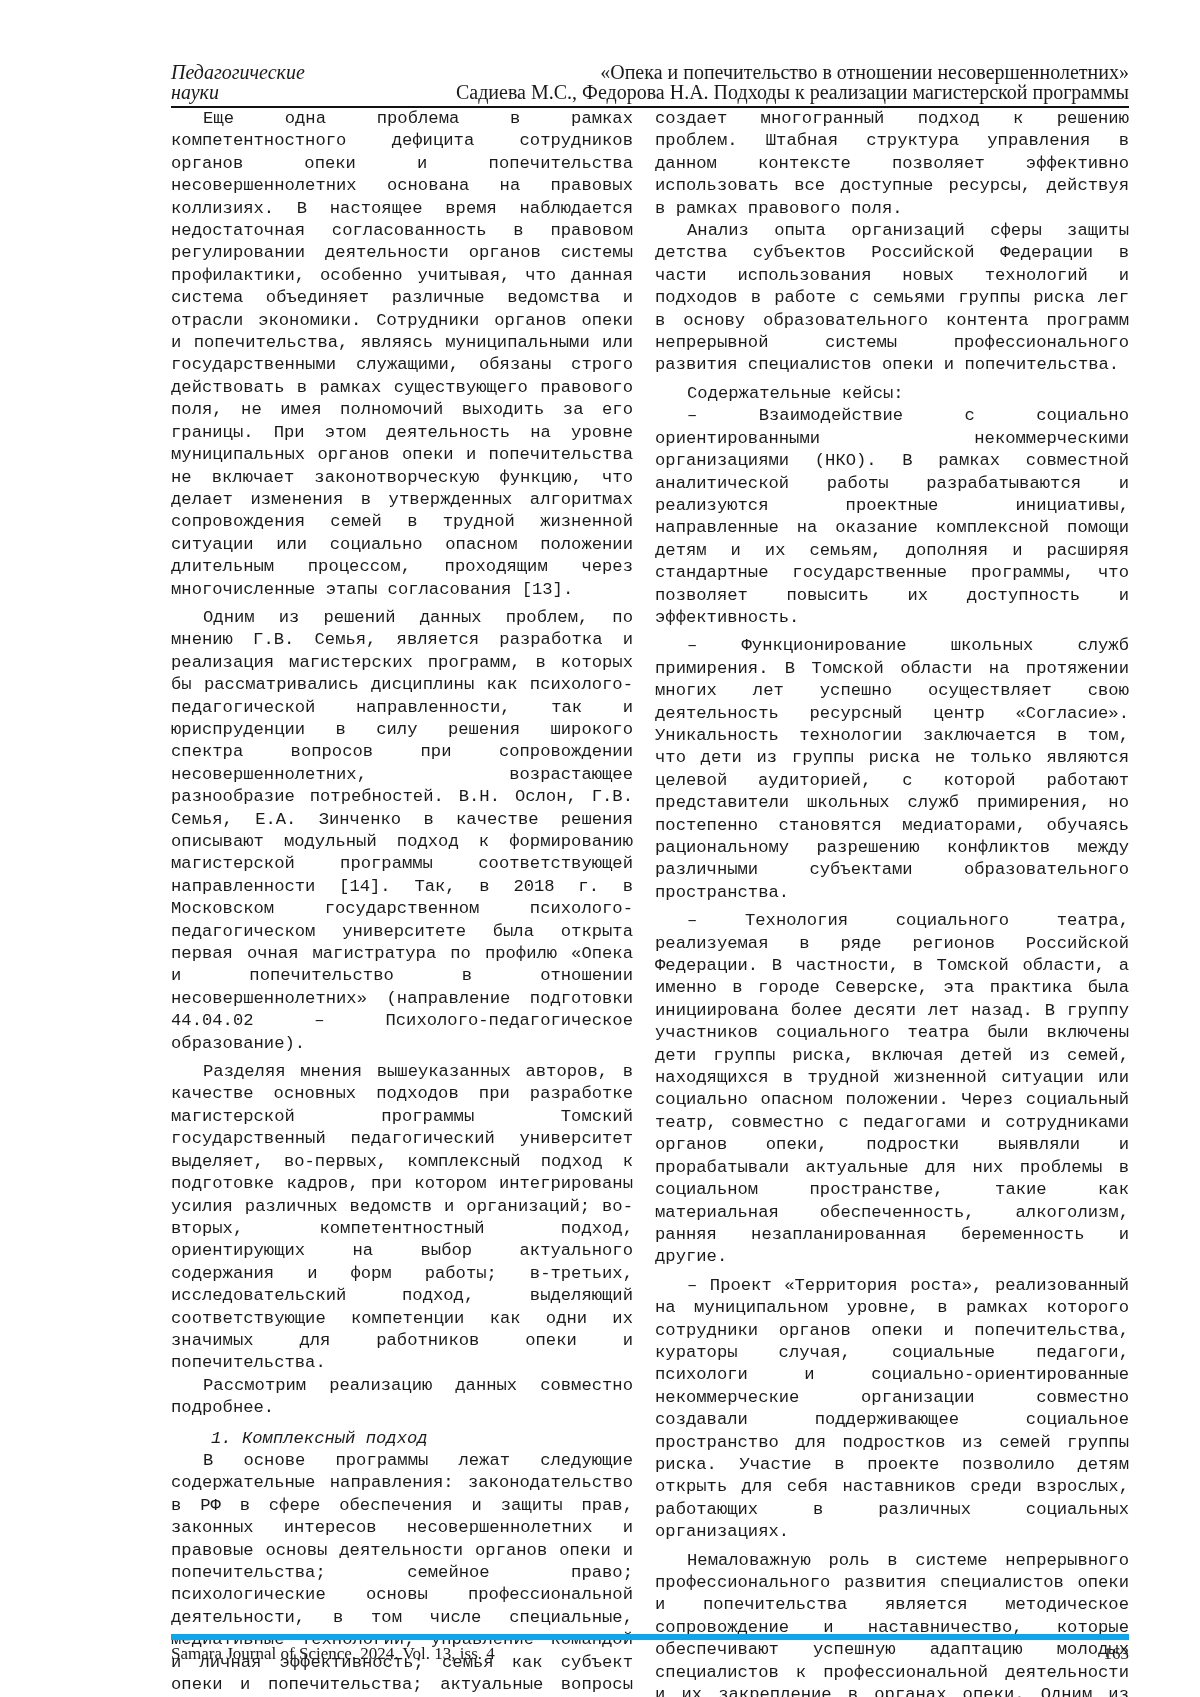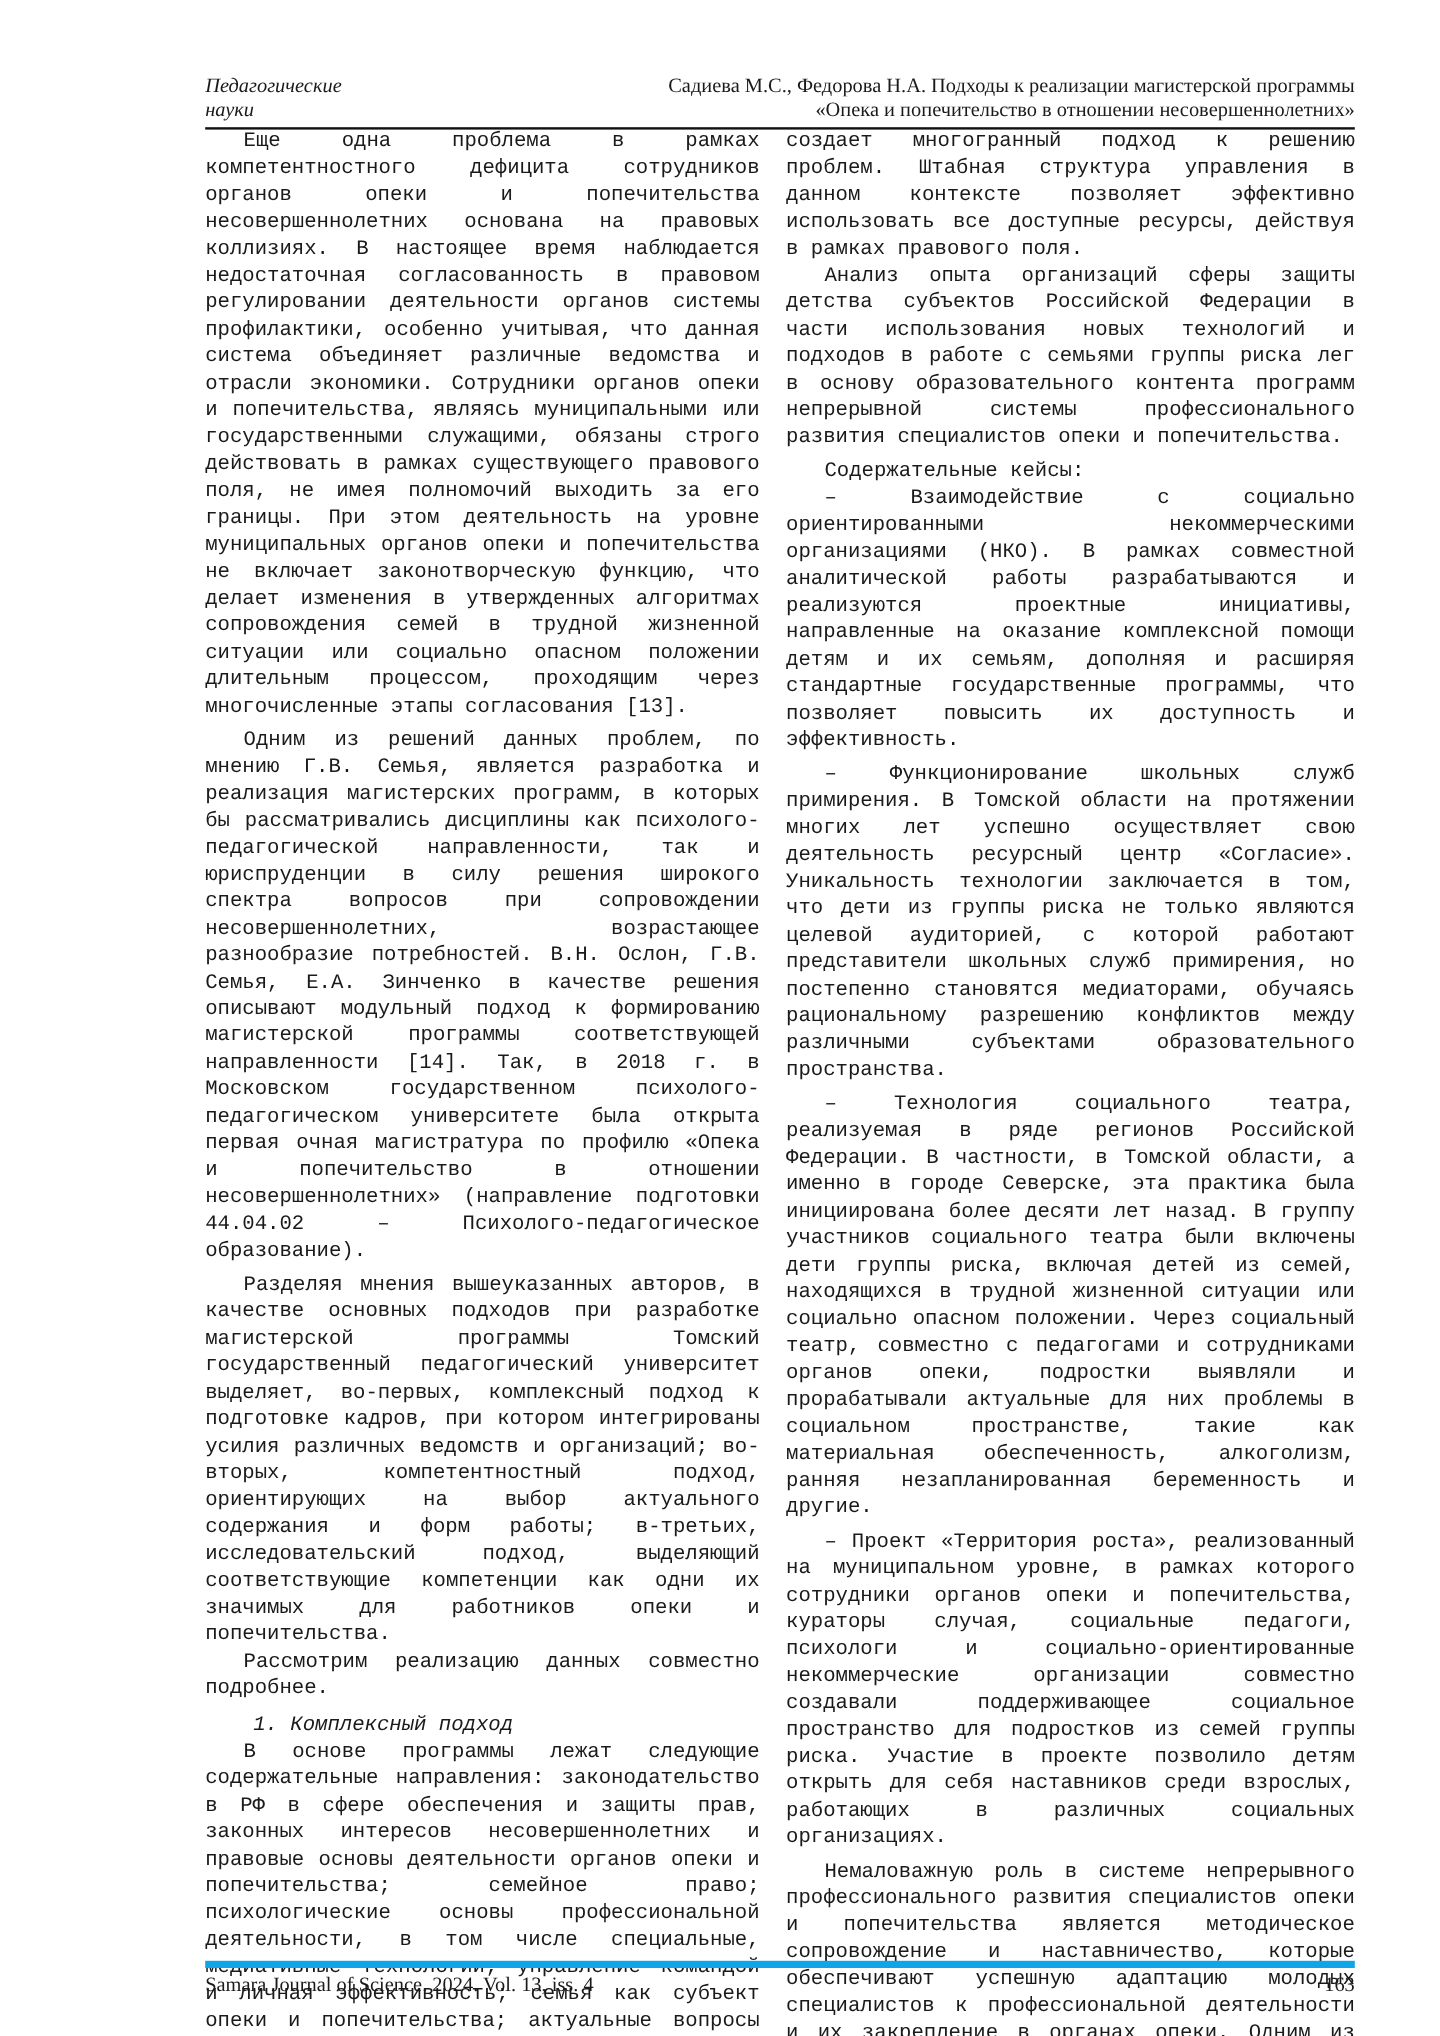--- a/index.html
+++ b/index.html
@@ -1,18 +1,18 @@
 <!DOCTYPE html>
 <html><head>
 <meta charset="utf-8">
 <style>
   html, body { margin: 0; padding: 0; background: #ffffff; }
   body { width: 1200px; height: 1697px; position: relative; overflow: hidden; color: #1a1a1a; }
   .page { position: absolute; left: 171px; top: 60px; width: 958px; height: 1620px; }
-  .header { position: absolute; left: 0; top: 0; width: 958px; height: 46px; border-bottom: 2px solid #111; font-family: "Liberation Serif", serif; font-size: 17px; line-height: 20px; }
+  .header { position: absolute; left: 0; top: 0; width: 958px; height: 46px; border-bottom: 2px solid #111; font-family: "Liberation Serif", serif; font-size: 20px; line-height: 20px; }
   .header .left { position: absolute; left: 0; top: 2px; font-style: italic; width: 200px; }
   .header .right { position: absolute; right: 0; top: 2px; text-align: right; width: 720px; }
   .header .left span, .header .right span { display: block; }
   .cols { position: absolute; left: 0; top: 48px; width: 958px; height: 1522px; }
   .col { position: absolute; top: 0; width: 462px; font-family: Liberation Mono, monospace; font-size: 17.2px; line-height: 22.4px; text-align: justify; hyphens: manual; }
   .col.left { left: 0; }
   .col.right { left: 484px; width: 474px; }
   .col p { margin: 0; text-indent: 32px; }
   .col p.gap { margin-top: 6px; }
   .col p.heading { font-style: italic; text-indent: 40px; margin-top: 8px; }
@@ -23,22 +23,22 @@
 </head>
 <body>
 
 <div class="page">
   <div class="header">
     <div class="left">
       <span>Педагогические</span>
       <span>науки</span>
     </div>
     <div class="right">
+      <span>«Опека и попечительство в отношении несовершеннолетних»</span>
       <span>Садиева М.С., Федорова Н.А. Подходы к реализации магистерской программы</span>
-      <span>«Опека и попечительство в отношении несовершеннолетних»</span>
     </div>
   </div>
 
   <div class="cols">
     <div class="col left">
       <p>Еще одна проблема в рамках компетентностного дефицита сотрудников органов опеки и попечительства несовершеннолетних основана на правовых коллизиях. В настоящее время наблюдается недостаточная согласованность в правовом регулировании деятельности органов системы профилактики, особенно учитывая, что данная система объединяет различные ведомства и отрасли экономики. Сотрудники органов опеки и попечительства, являясь муниципальными или государственными служащими, обязаны строго действовать в рамках существующего правового поля, не имея полномочий выходить за его границы. При этом деятельность на уровне муниципальных органов опеки и попечительства не включает законотворческую функцию, что делает изменения в утвержденных алгоритмах сопровождения семей в трудной жизненной ситуации или социально опасном положении длительным процессом, проходящим через многочисленные этапы согласования [13].</p>
       <p class="gap">Одним из решений данных проблем, по мнению Г.В. Семья, является разработка и реализация магистерских программ, в которых бы рассматривались дисциплины как психолого-педагогической направленности, так и юриспруденции в силу решения широкого спектра вопросов при сопровождении несовершеннолетних, возрастающее разнообразие потребностей. В.Н. Ослон, Г.В. Семья, Е.А. Зинченко в качестве решения описывают модульный подход к формированию магистерской программы соответствующей направленности [14]. Так, в 2018 г. в Московском государственном психолого-педагогическом университете была открыта первая очная магистратура по профилю «Опека и попечительство в отношении несовершеннолетних» (направление подготовки 44.04.02 – Психолого-педагогическое образование).</p>
       <p class="gap">Разделяя мнения вышеуказанных авторов, в качестве основных подходов при разработке магистерской программы Томский государственный педагогический университет выделяет, во-первых, комплексный подход к подготовке кадров, при котором интегрированы усилия различных ведомств и организаций; во-вторых, компетентностный подход, ориентирующих на выбор актуального содержания и форм работы; в-третьих, исследовательский подход, выделяющий соответствующие компетенции как одни их значимых для работников опеки и попечительства.</p>
       <p>Рассмотрим реализацию данных совместно подробнее.</p>
       <p class="heading">1. Комплексный подход</p>

